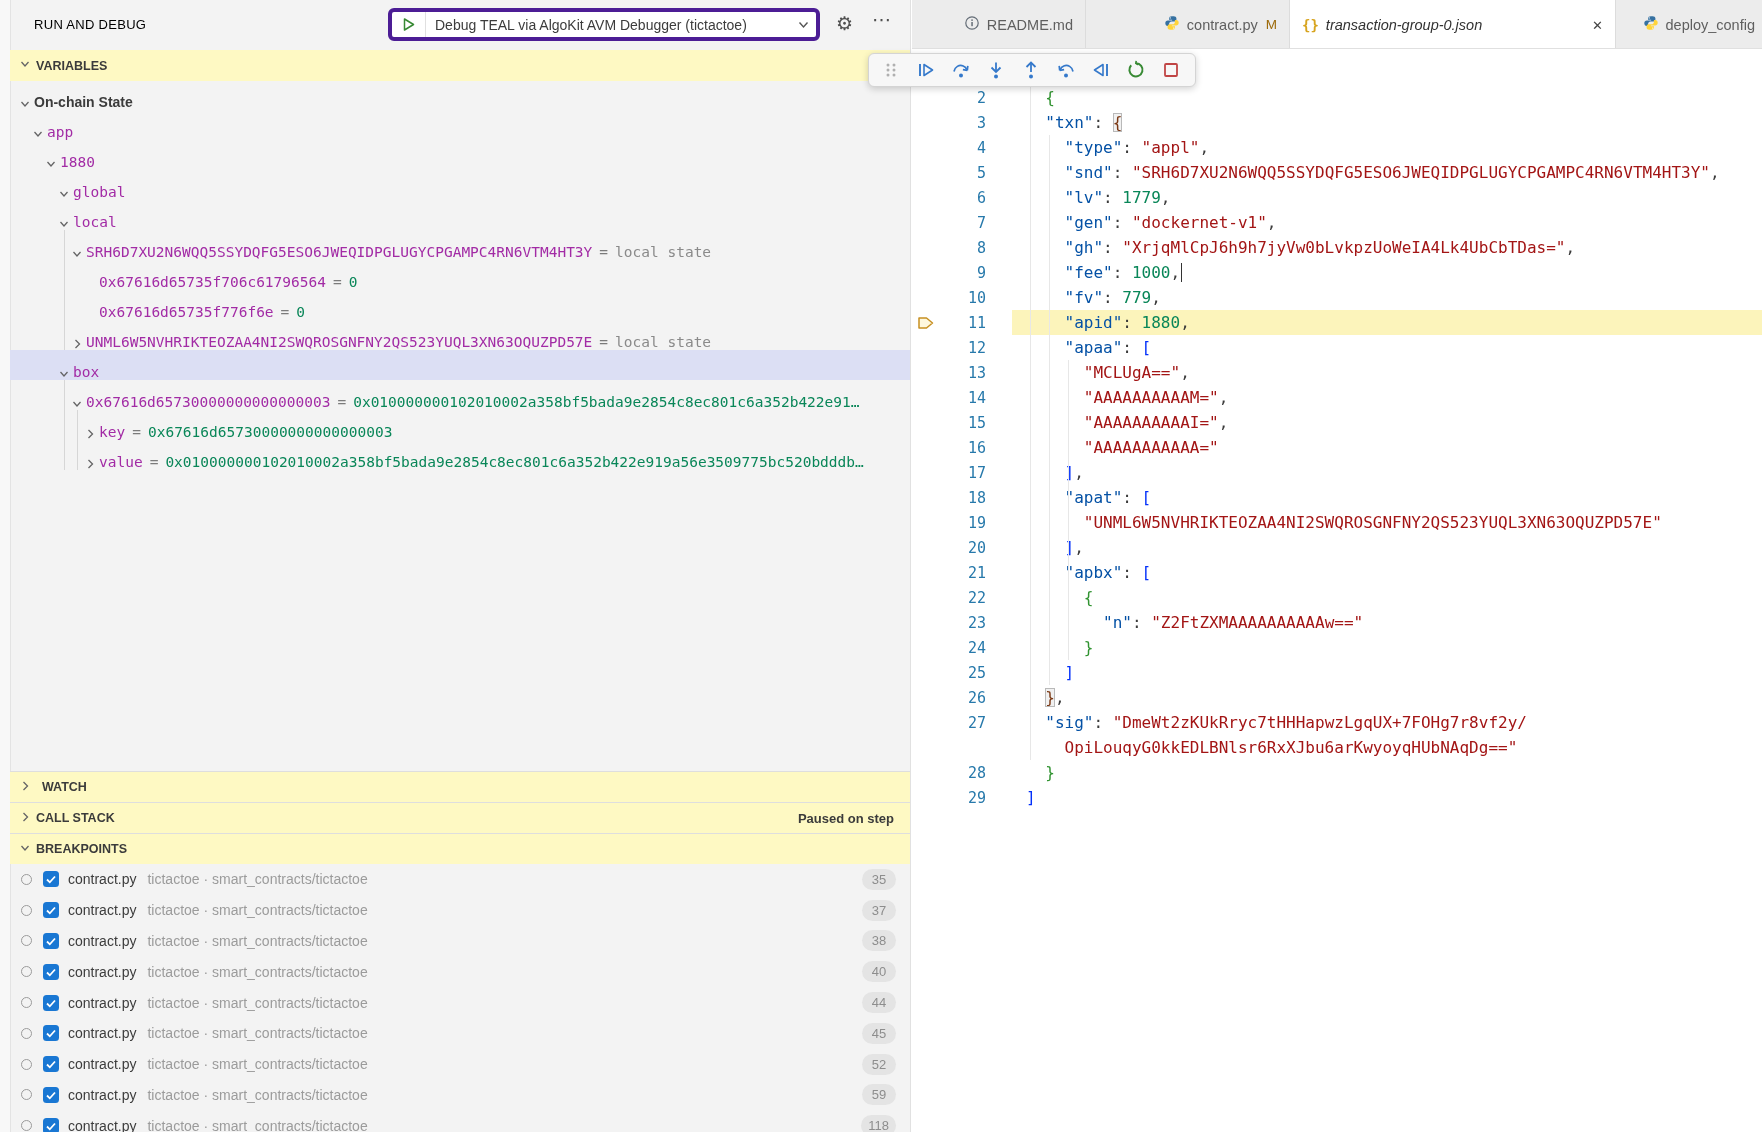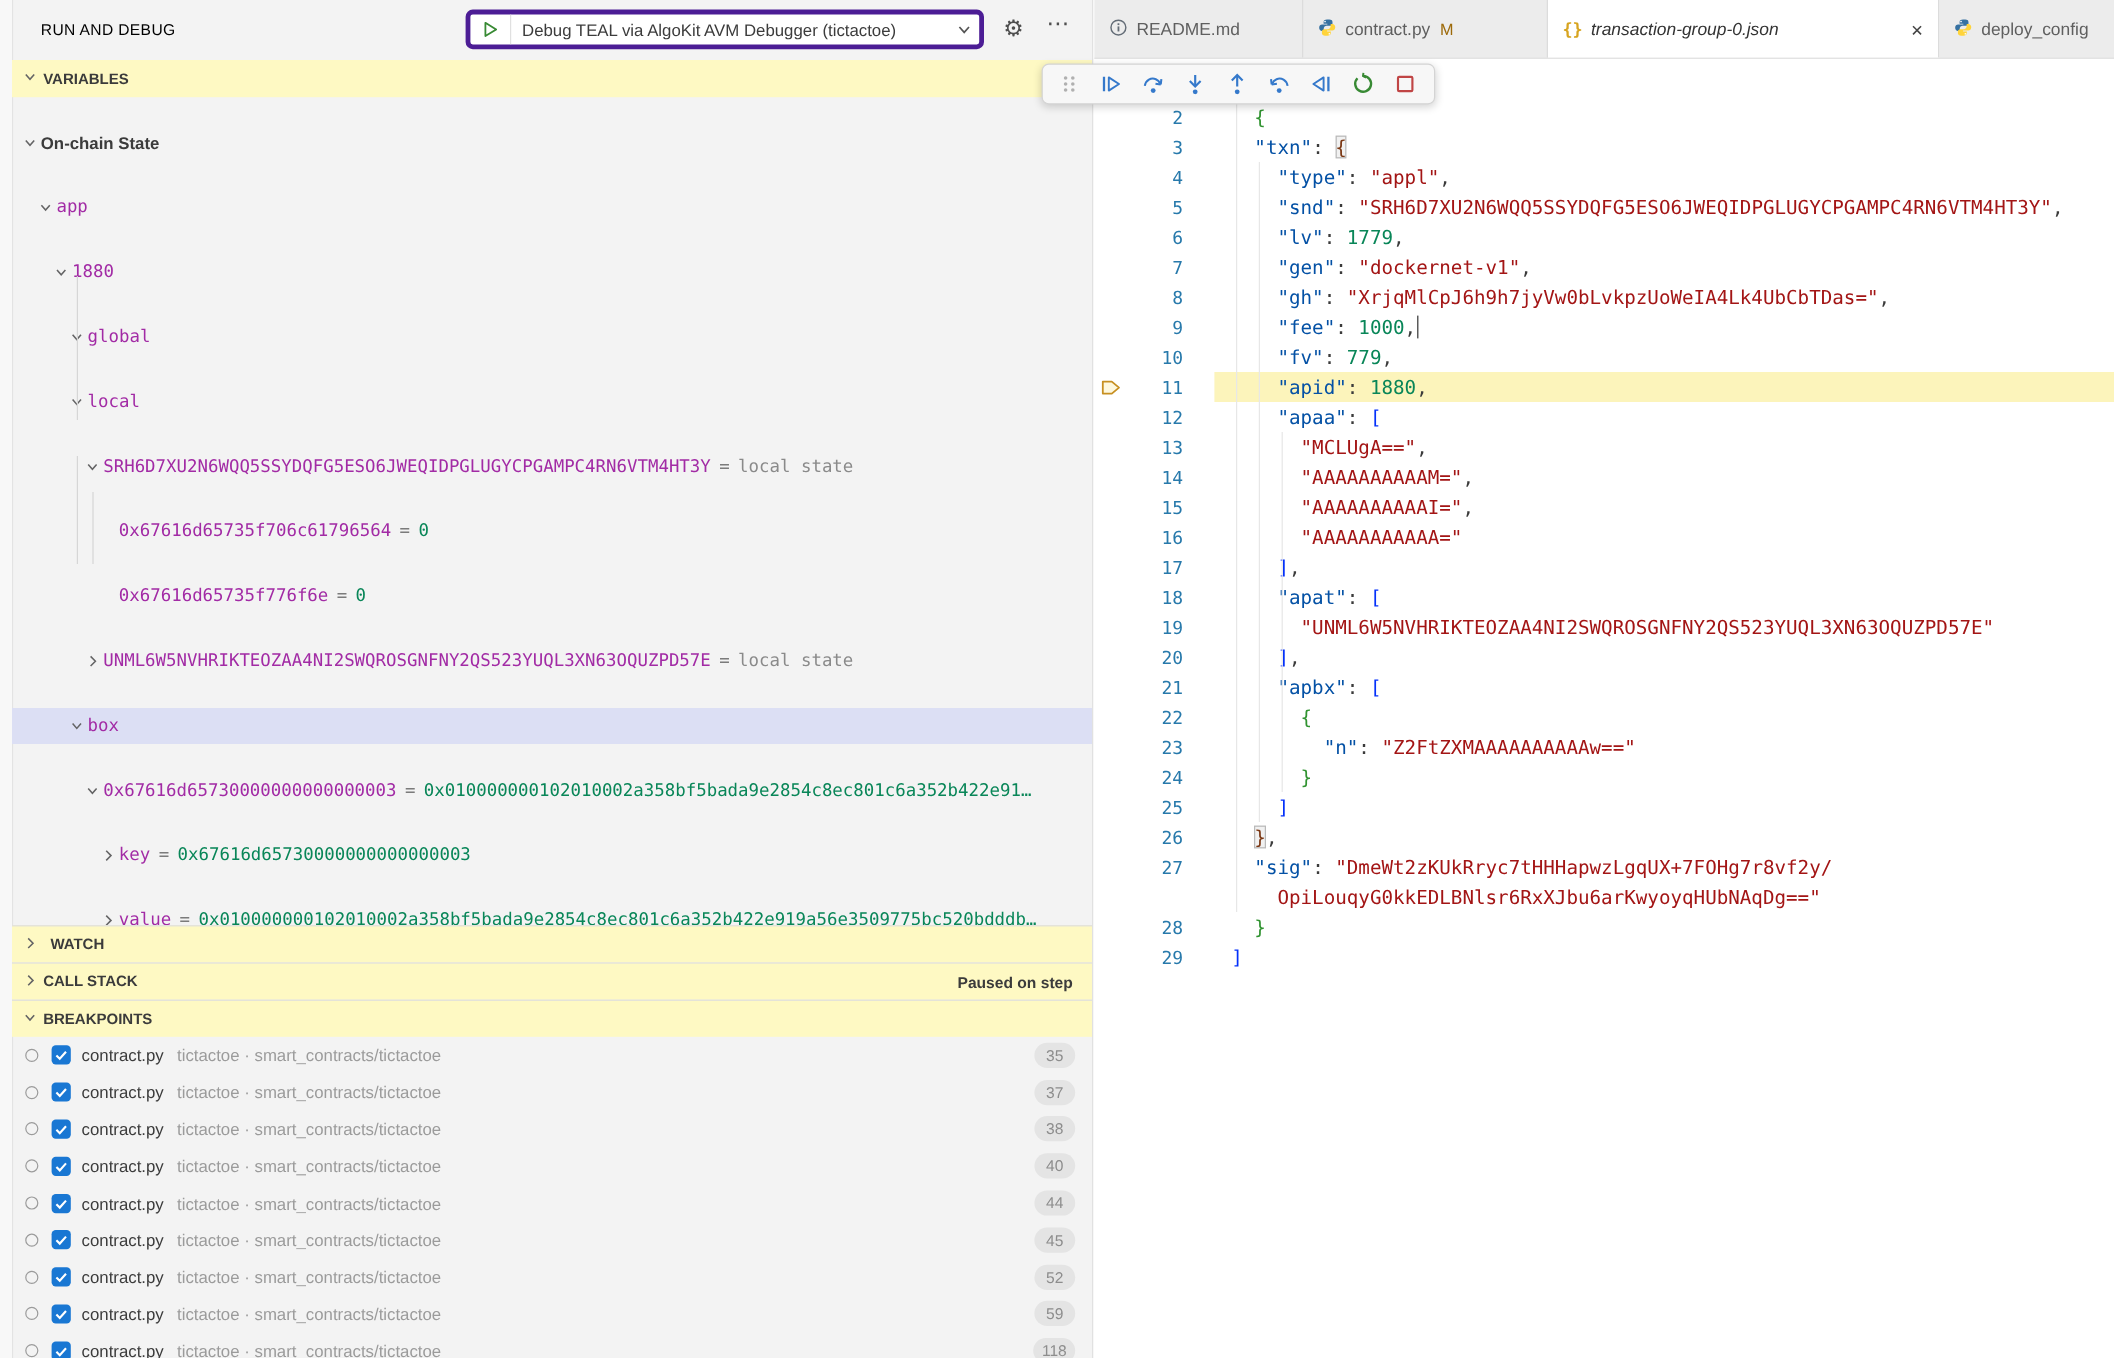--- a/index.html
+++ b/index.html
@@ -14,42 +14,42 @@
   .config-play { width:34px; height:100%; display:flex; align-items:center; justify-content:center; border-right:1px solid #e0e0e0; flex:none; }
   .config-label { flex:1; font-size:14px; color:#3c3c3c; padding:0 6px 0 9px; white-space:nowrap; overflow:hidden; }
   .config-chev { width:26px; display:flex; justify-content:center; flex:none; }
   .hdr-ico { position:absolute; top:12px; font-size:19px; color:#4f4f4f; cursor:default; }
 
   .sec-hdr { position:absolute; left:10px; right:0; height:31px; display:flex; align-items:center; gap:5px; padding-left:9px; font-weight:bold; font-size:12.5px; color:#3b3b3b; background:#fef9c3; }
   .sec-hdr.bordered { border-top:1px solid #dedede; }
   .cs-status { position:absolute; right:16px; font-weight:bold; font-size:13px; color:#3b3b3b; }
 
   .tree { position:absolute; left:10px; right:0; top:80px; }
-  .trow { height:30px; display:flex; align-items:center; font-family:"DejaVu Sans Mono",monospace; font-size:14.5px; white-space:nowrap; overflow:hidden;margin-top:24px; }
+  .trow { height:30px; display:flex; align-items:flex-end; font-family:"DejaVu Sans Mono",monospace; font-size:14.5px; white-space:nowrap; overflow:hidden; }
   .trow.sel { background:#dcdff4; }
   .tchev { width:18px; flex:none; display:flex; justify-content:center; }
   .tname { color:#a22ba5; }
   .tname.plain { color:#3b3b3b; font-family:"Liberation Sans",sans-serif; font-weight:bold; font-size:14px; }
   .teq { color:#7b7b7b; padding:0 7px; }
   .tval.muted { color:#8a8a8a; }
   .tval.num { color:#098658; }
   .tguide { position:absolute; width:1px; background:#d6d6d6; }
 
   .bplist { position:absolute; left:10px; right:0; top:864px; bottom:0; overflow:hidden; }
   .bprow { height:30.8px; display:flex; align-items:center; padding-left:8px; }
   .bpcircle { width:11px; height:11px; border:1.3px solid #9b9b9b; border-radius:50%; margin:0 11px 0 3px; flex:none; }
   .bpcheck { width:16px; height:16px; background:#1977d3; border-radius:3.5px; display:flex; align-items:center; justify-content:center; flex:none; }
   .bpfile { font-size:14px; color:#3c3c3c; margin-left:9px; }
   .bppath { font-size:14px; color:#9b9b9b; margin-left:11px; flex:1; white-space:nowrap; overflow:hidden; }
   .bpbadge { background:#e4e4e4; color:#8d8d8d; border-radius:11px; min-width:34px; height:21px; line-height:21px; text-align:center; font-size:13px; margin-right:14px; padding:0 7px; flex:none; }
 
   
   .editor { position:absolute; left:912px; top:0; right:0; bottom:0; background:#fff; }
   .tabbar { position:relative; height:49px; background:#ececec; display:flex; border-bottom:1px solid #e0e0e0; overflow:hidden; }
-  .tab { display:flex; align-items:center; gap:7px; padding:0 12px; border-right:1px solid #dcdcdc; font-size:14.5px; color:#5f5f5f; flex:none; overflow:hidden; white-space:nowrap; height:49px; }
+  .tab { display:flex; align-items:center; gap:7px; padding:0 12px; border-right:1px solid #dcdcdc; font-size:14.5px; color:#5f5f5f; flex:none; overflow:hidden; white-space:nowrap; height:49px;justify-content:flex-end; }
   .tab.active { background:#fff; color:#333; height:50px; }
   .tab.active .tab-label { font-style:italic; }
   .tab-badge { color:#9d6a0a; font-size:13.5px; margin-left:1px; }
   .tab-close { margin-left:auto; color:#454545; font-size:13px; padding-left:8px; }
   .braces-ico { color:#d7a41f; font-weight:bold; font-size:14px; font-family:"DejaVu Sans Mono",monospace; }
 
   .code { position:absolute; left:0; top:49px; right:0; bottom:0; padding-top:36px; }
   .crow { display:flex; height:25px; align-items:center; white-space:pre; position:relative; }
   .cgut { width:100px; flex:none; display:flex; align-items:center; height:100%; background:#fff; }
   .carrow { width:30px; padding-left:5px; flex:none; display:flex; align-items:center; }

